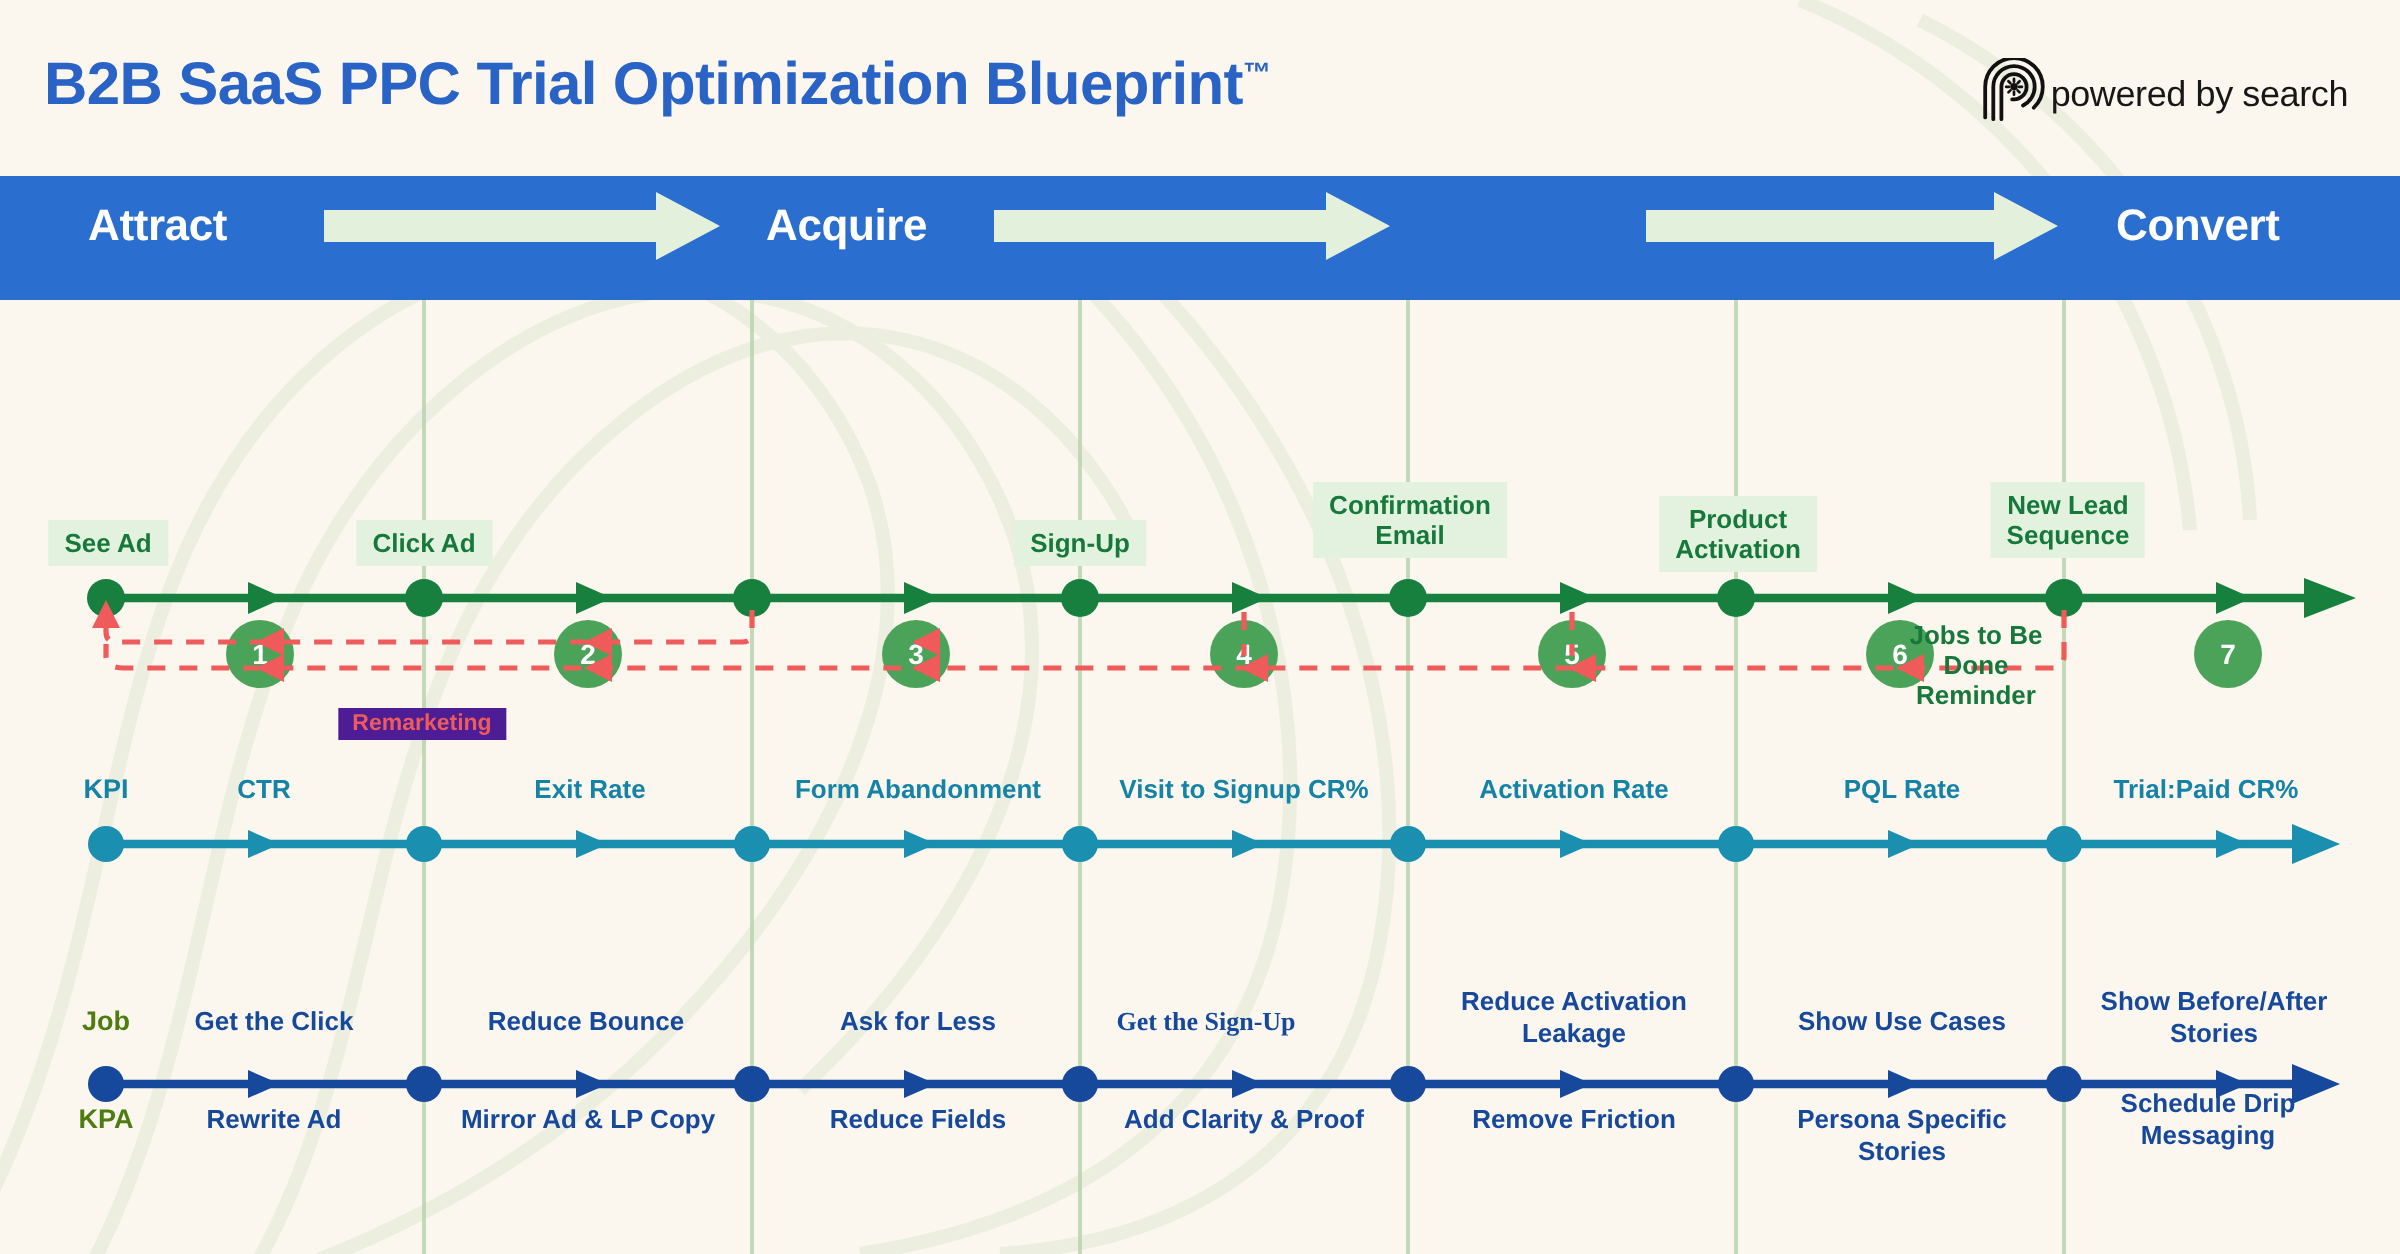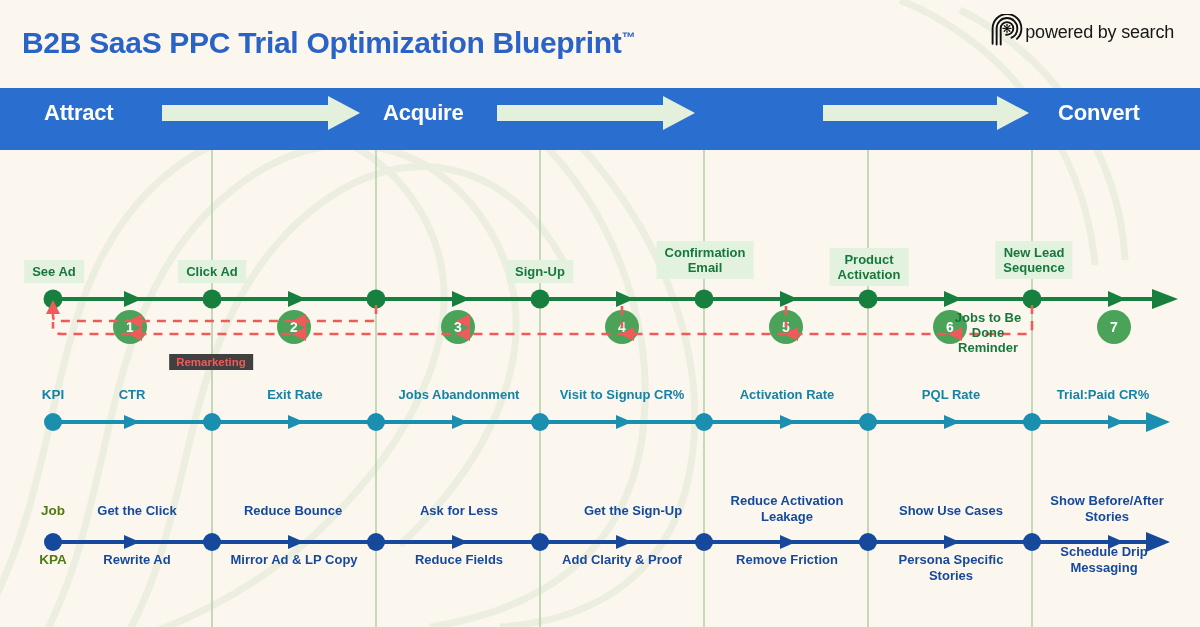--- a/index.html
+++ b/index.html
@@ -15,21 +15,21 @@
   .bg-swirl { position:absolute; inset:0; z-index:0; pointer-events:none; }
 
   
   .header { position:absolute; left:0; top:0; width:1200px; height:80px; z-index:5; }
   .title {
     position:absolute; left:22px; top:26px;
     font-size:30px; font-weight:bold; letter-spacing:-0.3px;
     color:#2a63c6; white-space:nowrap;
   }
   .title sup { font-size:14px; vertical-align:super; }
-  .brand { position:absolute; right:26px; top:14px; display:flex; align-items:center; }
+  .brand { position:absolute; right:26px; top:29px; display:flex; align-items:center; }
   .brand-mark { width:36px; height:36px; display:block; }
   .brand-text { font-size:18px; color:#171717; letter-spacing:-0.2px; }
 
   
   .band {
     position:absolute; left:0; top:88px; width:1200px; height:62px;
     background:#2a6fd0; z-index:6;
   }
   .band-stage { position:absolute; top:0; height:50px; display:flex; align-items:center; }
   .band-label { color:#fff; font-size:22px; font-weight:bold; letter-spacing:-0.2px; }
@@ -67,21 +67,21 @@
   .joblabel, .kpalabel {
     position:absolute; transform:translateX(-50%);
     color:#16499c; font-size:13px; font-weight:bold;
     text-align:center; line-height:16px; white-space:pre-line;
   }
   .rowhead-kpi { color:#1583a6; font-size:13.5px; font-weight:bold; position:absolute; transform:translateX(-50%); }
   .rowhead-job { color:#4d7c0f; font-size:13.5px; font-weight:bold; position:absolute; transform:translateX(-50%); }
 
   .remark-chip {
     position:absolute; transform:translateX(-50%);
-    background:#404040; color:#ef5a5a; font-size:11.5px; font-weight:bold;
+    background:#4c1d95; color:#ef5a5a; font-size:11.5px; font-weight:bold;
     padding:2px 7px; white-space:nowrap;
   }
   .jtbd {
     position:absolute; color:#17783c; font-size:13px; font-weight:bold;
     line-height:15px; text-align:center; white-space:pre-line;
   }
 </style>
 </head>
 <body>
 
@@ -249,21 +249,21 @@
     </svg>
 
     <div class="remark-chip" style="left:211px; top:216px;">Remarketing</div>
     <div class="jtbd" style="left:946px; top:172px; width:84px;">Jobs to Be
 Done
 Reminder</div>
 
     <div class="rowhead-kpi" style="left:53px; top:249px;">KPI</div>
     <div class="kpilabel" style="left:132px; top:249px;">CTR</div>
     <div class="kpilabel" style="left:295px; top:249px;">Exit Rate</div>
-    <div class="kpilabel" style="left:459px; top:249px;">Jobs Abandonment</div>
+    <div class="kpilabel" style="left:459px; top:249px;">Form Abandonment</div>
     <div class="kpilabel" style="left:622px; top:249px;">Visit to Signup CR%</div>
     <div class="kpilabel" style="left:787px; top:249px;">Activation Rate</div>
     <div class="kpilabel" style="left:951px; top:249px;">PQL Rate</div>
     <div class="kpilabel" style="left:1103px;top:249px;">Trial:Paid CR%</div>
 
     <svg class="row-svg" style="top:271px;height:26px;" viewBox="0 0 1200 26">
       <line x1="53" y1="13" x2="1164" y2="13" stroke="#1a8fb0" stroke-width="4.2"></line>
       <g fill="#1a8fb0">
         <path d="M124,6 L140,13 L124,20 Z"></path>
         <path d="M288,6 L304,13 L288,20 Z"></path>
@@ -282,21 +282,21 @@
         <circle cx="704" cy="13" r="9"></circle>
           <circle cx="868" cy="13" r="9"></circle>
         <circle cx="1032" cy="13" r="9"></circle>
       </g>
     </svg>
 
     <div class="rowhead-job" style="left:53px; top:365px;">Job</div>
     <div class="joblabel" style="left:137px; top:365px; width:160px;">Get the Click</div>
     <div class="joblabel" style="left:293px; top:365px; width:180px;">Reduce Bounce</div>
     <div class="joblabel" style="left:459px; top:365px; width:160px;">Ask for Less</div>
-    <div class="joblabel" style="left:633px; top:365px; width:180px;">Get the Sign-Up</div>
+    <div class="joblabel" style="left:603px; top:365px; width:180px;font-family:Liberation Serif, serif;">Get the Sign-Up</div>
     <div class="joblabel" style="left:787px; top:355px; width:160px;">Reduce Activation
 Leakage</div>
     <div class="joblabel" style="left:951px; top:365px; width:170px;">Show Use Cases</div>
     <div class="joblabel" style="left:1107px;top:355px; width:160px;">Show Before/After
 Stories</div>
 
     <svg class="row-svg" style="top:383px;height:42px;" viewBox="0 0 1200 42">
       <line x1="53" y1="21" x2="1164" y2="21" stroke="#16499c" stroke-width="4.2"></line>
       <g fill="#16499c">
         <path d="M124,14 L140,21 L124,28 Z"></path>

